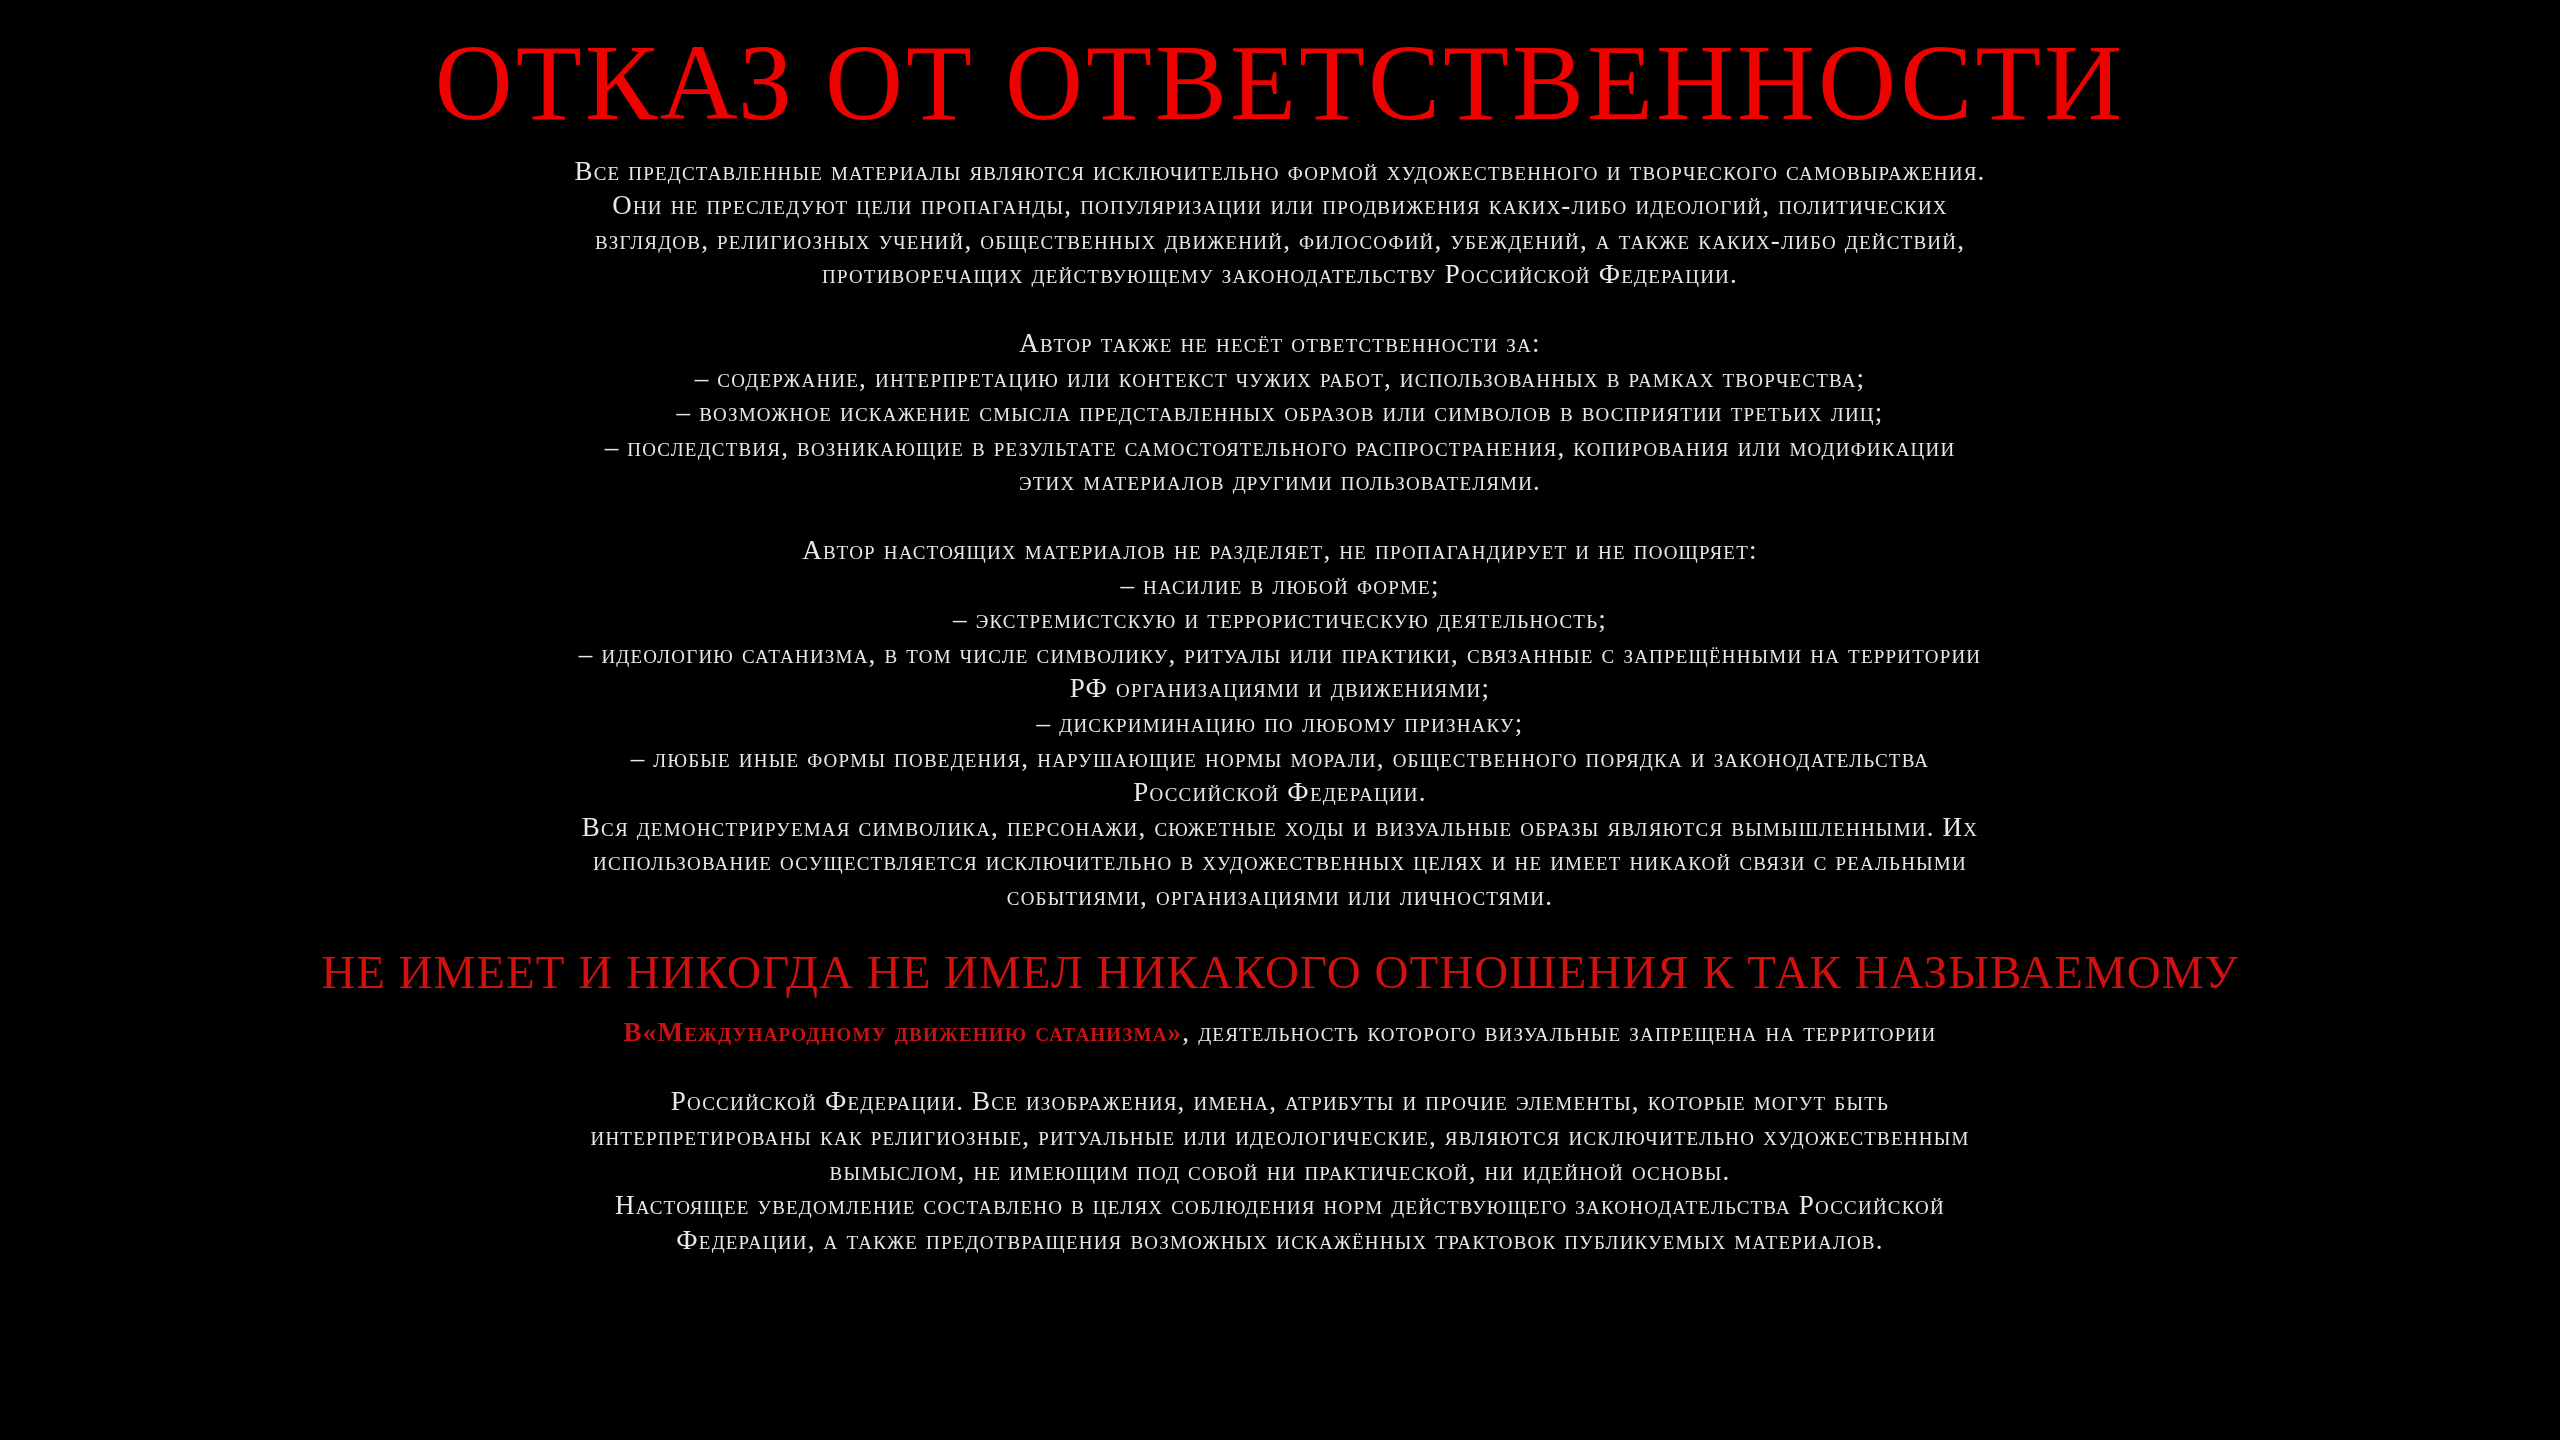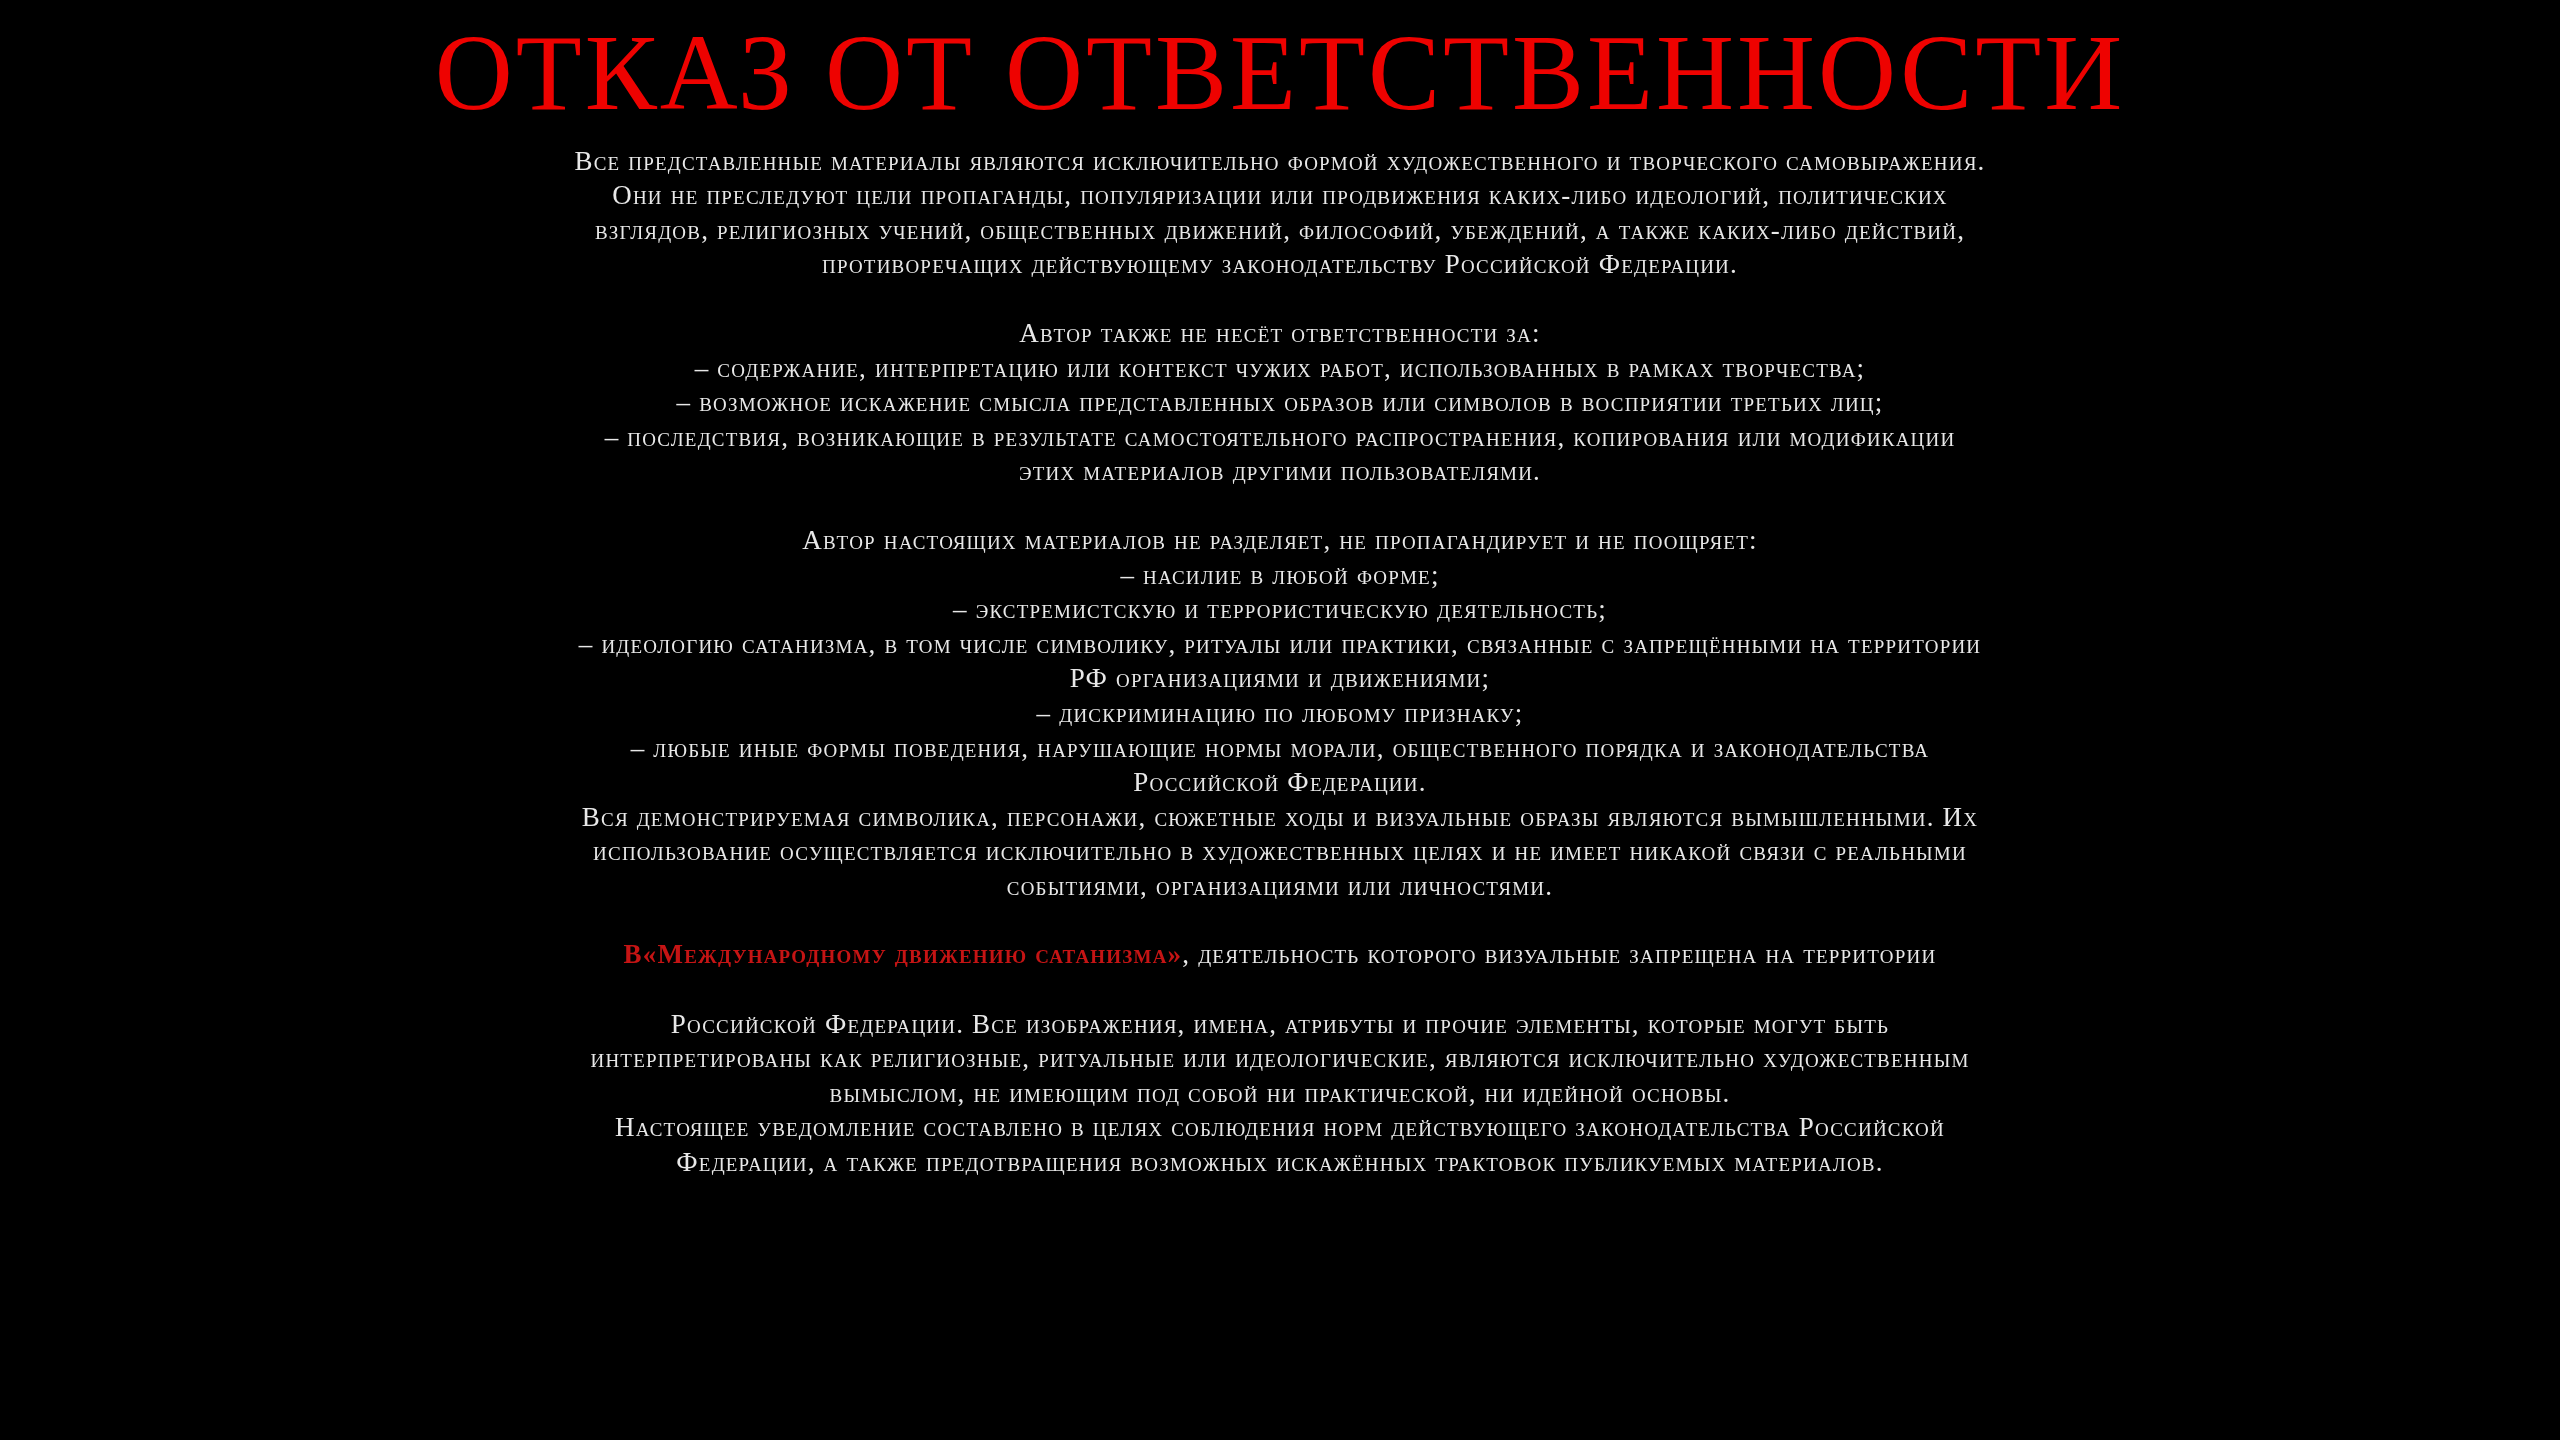--- a/index.html
+++ b/index.html
@@ -7,21 +7,21 @@
     padding: 0;
     background: var(--background, #000);
     width: 2560px;
     height: 1440px;
     overflow: hidden;
   }
   main {
     width: 2560px;
     height: 1440px;
     box-sizing: border-box;
-    padding-top: 8px;
+    padding-top: 18px;
     text-align: center;
     font-family: "Liberation Serif", "DejaVu Serif", serif;
   }
   h1.title {
     margin: 0 0 6px 0;
     font-size: 108px;
     line-height: 1.2;
     font-weight: normal;
     letter-spacing: 3px;
     color: var(--title_red, #ee0200);
@@ -84,20 +84,21 @@
 – идеологию сатанизма, в том числе символику, ритуалы или практики, связанные с запрещёнными на территории
 РФ организациями и движениями;
 – дискриминацию по любому признаку;
 – любые иные формы поведения, нарушающие нормы морали, общественного порядка и законодательства
 Российской Федерации.
 Вся демонстрируемая символика, персонажи, сюжетные ходы и визуальные образы являются вымышленными. Их
 использование осуществляется исключительно в художественных целях и не имеет никакой связи с реальными
 событиями, организациями или личностями.</p>
 
 
+  <div class="subtitle">НЕ ИМЕЕТ И НИКОГДА НЕ ИМЕЛ НИКАКОГО ОТНОШЕНИЯ К ТАК НАЗЫВАЕМОМУ</div>
 
   <p class="body closing"><span class="lead-red">В«Международному движению сатанизма»</span><span>, деятельность которого визуальные запрещена на территории</span><br>
      <span>Российской Федерации. Все изображения, имена, атрибуты и прочие элементы, которые могут быть
 интерпретированы как религиозные, ритуальные или идеологические, являются исключительно художественным
 вымыслом, не имеющим под собой ни практической, ни идейной основы.
 Настоящее уведомление составлено в целях соблюдения норм действующего законодательства Российской
 Федерации, а также предотвращения возможных искажённых трактовок публикуемых материалов.</span></p>
 
 </main>
 

